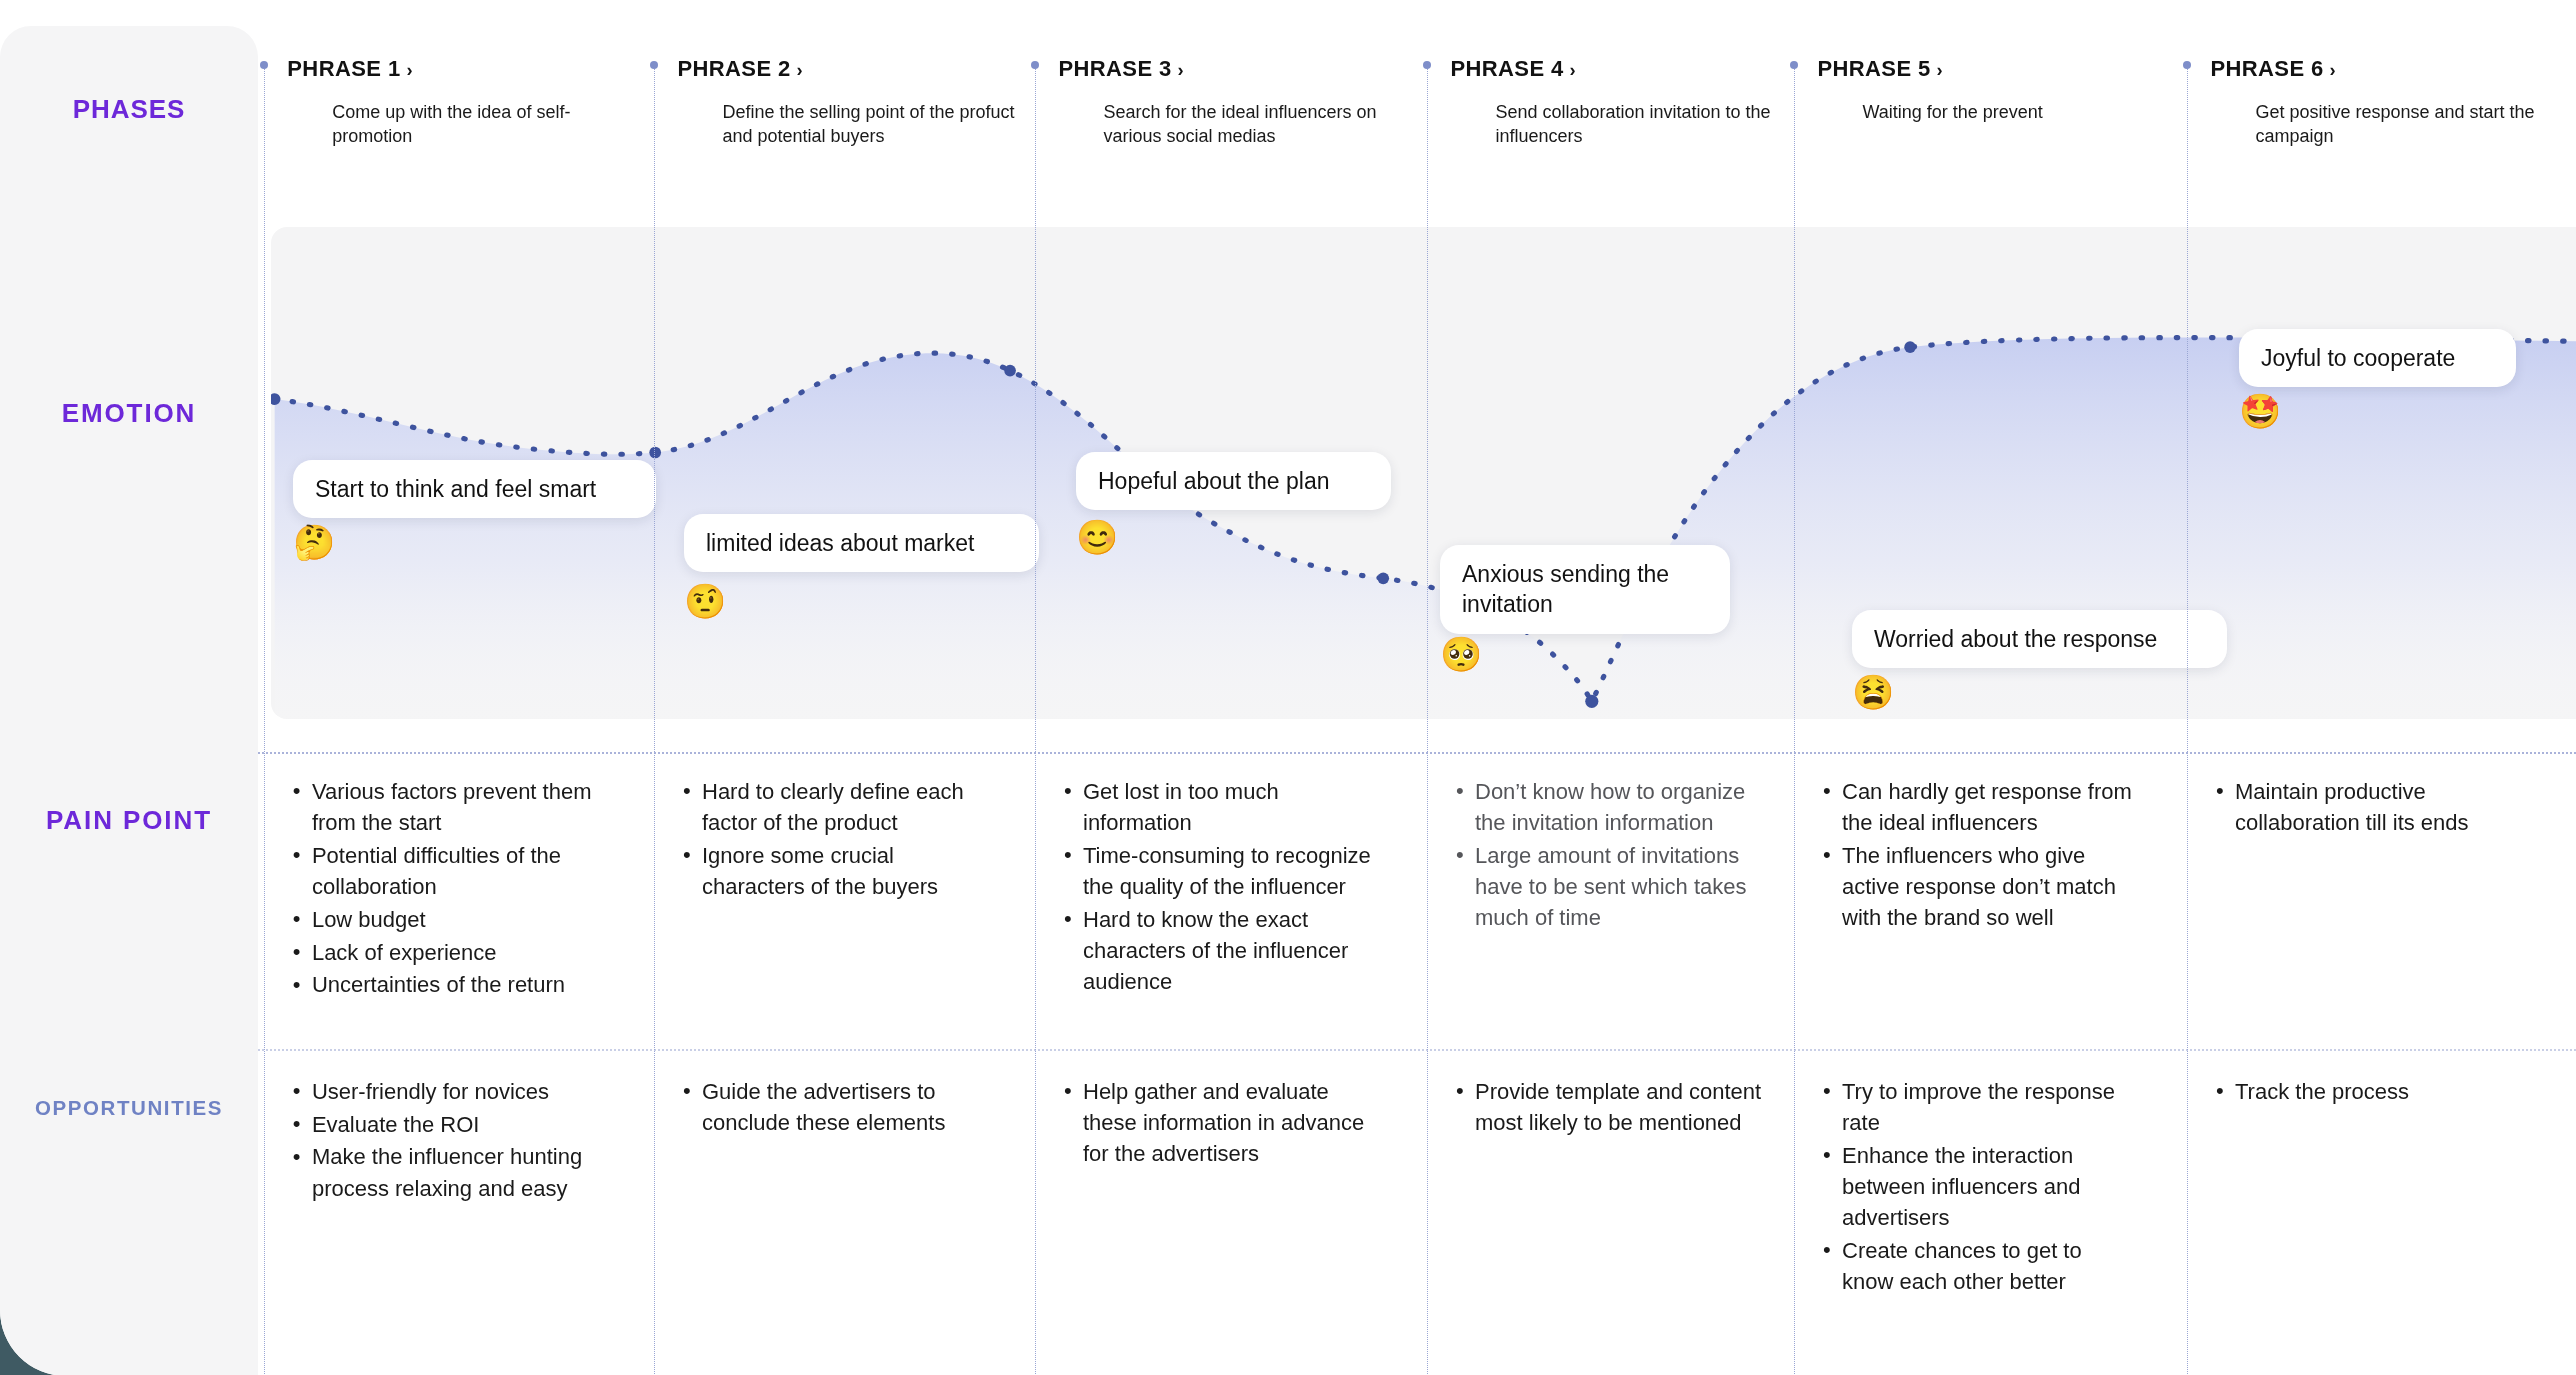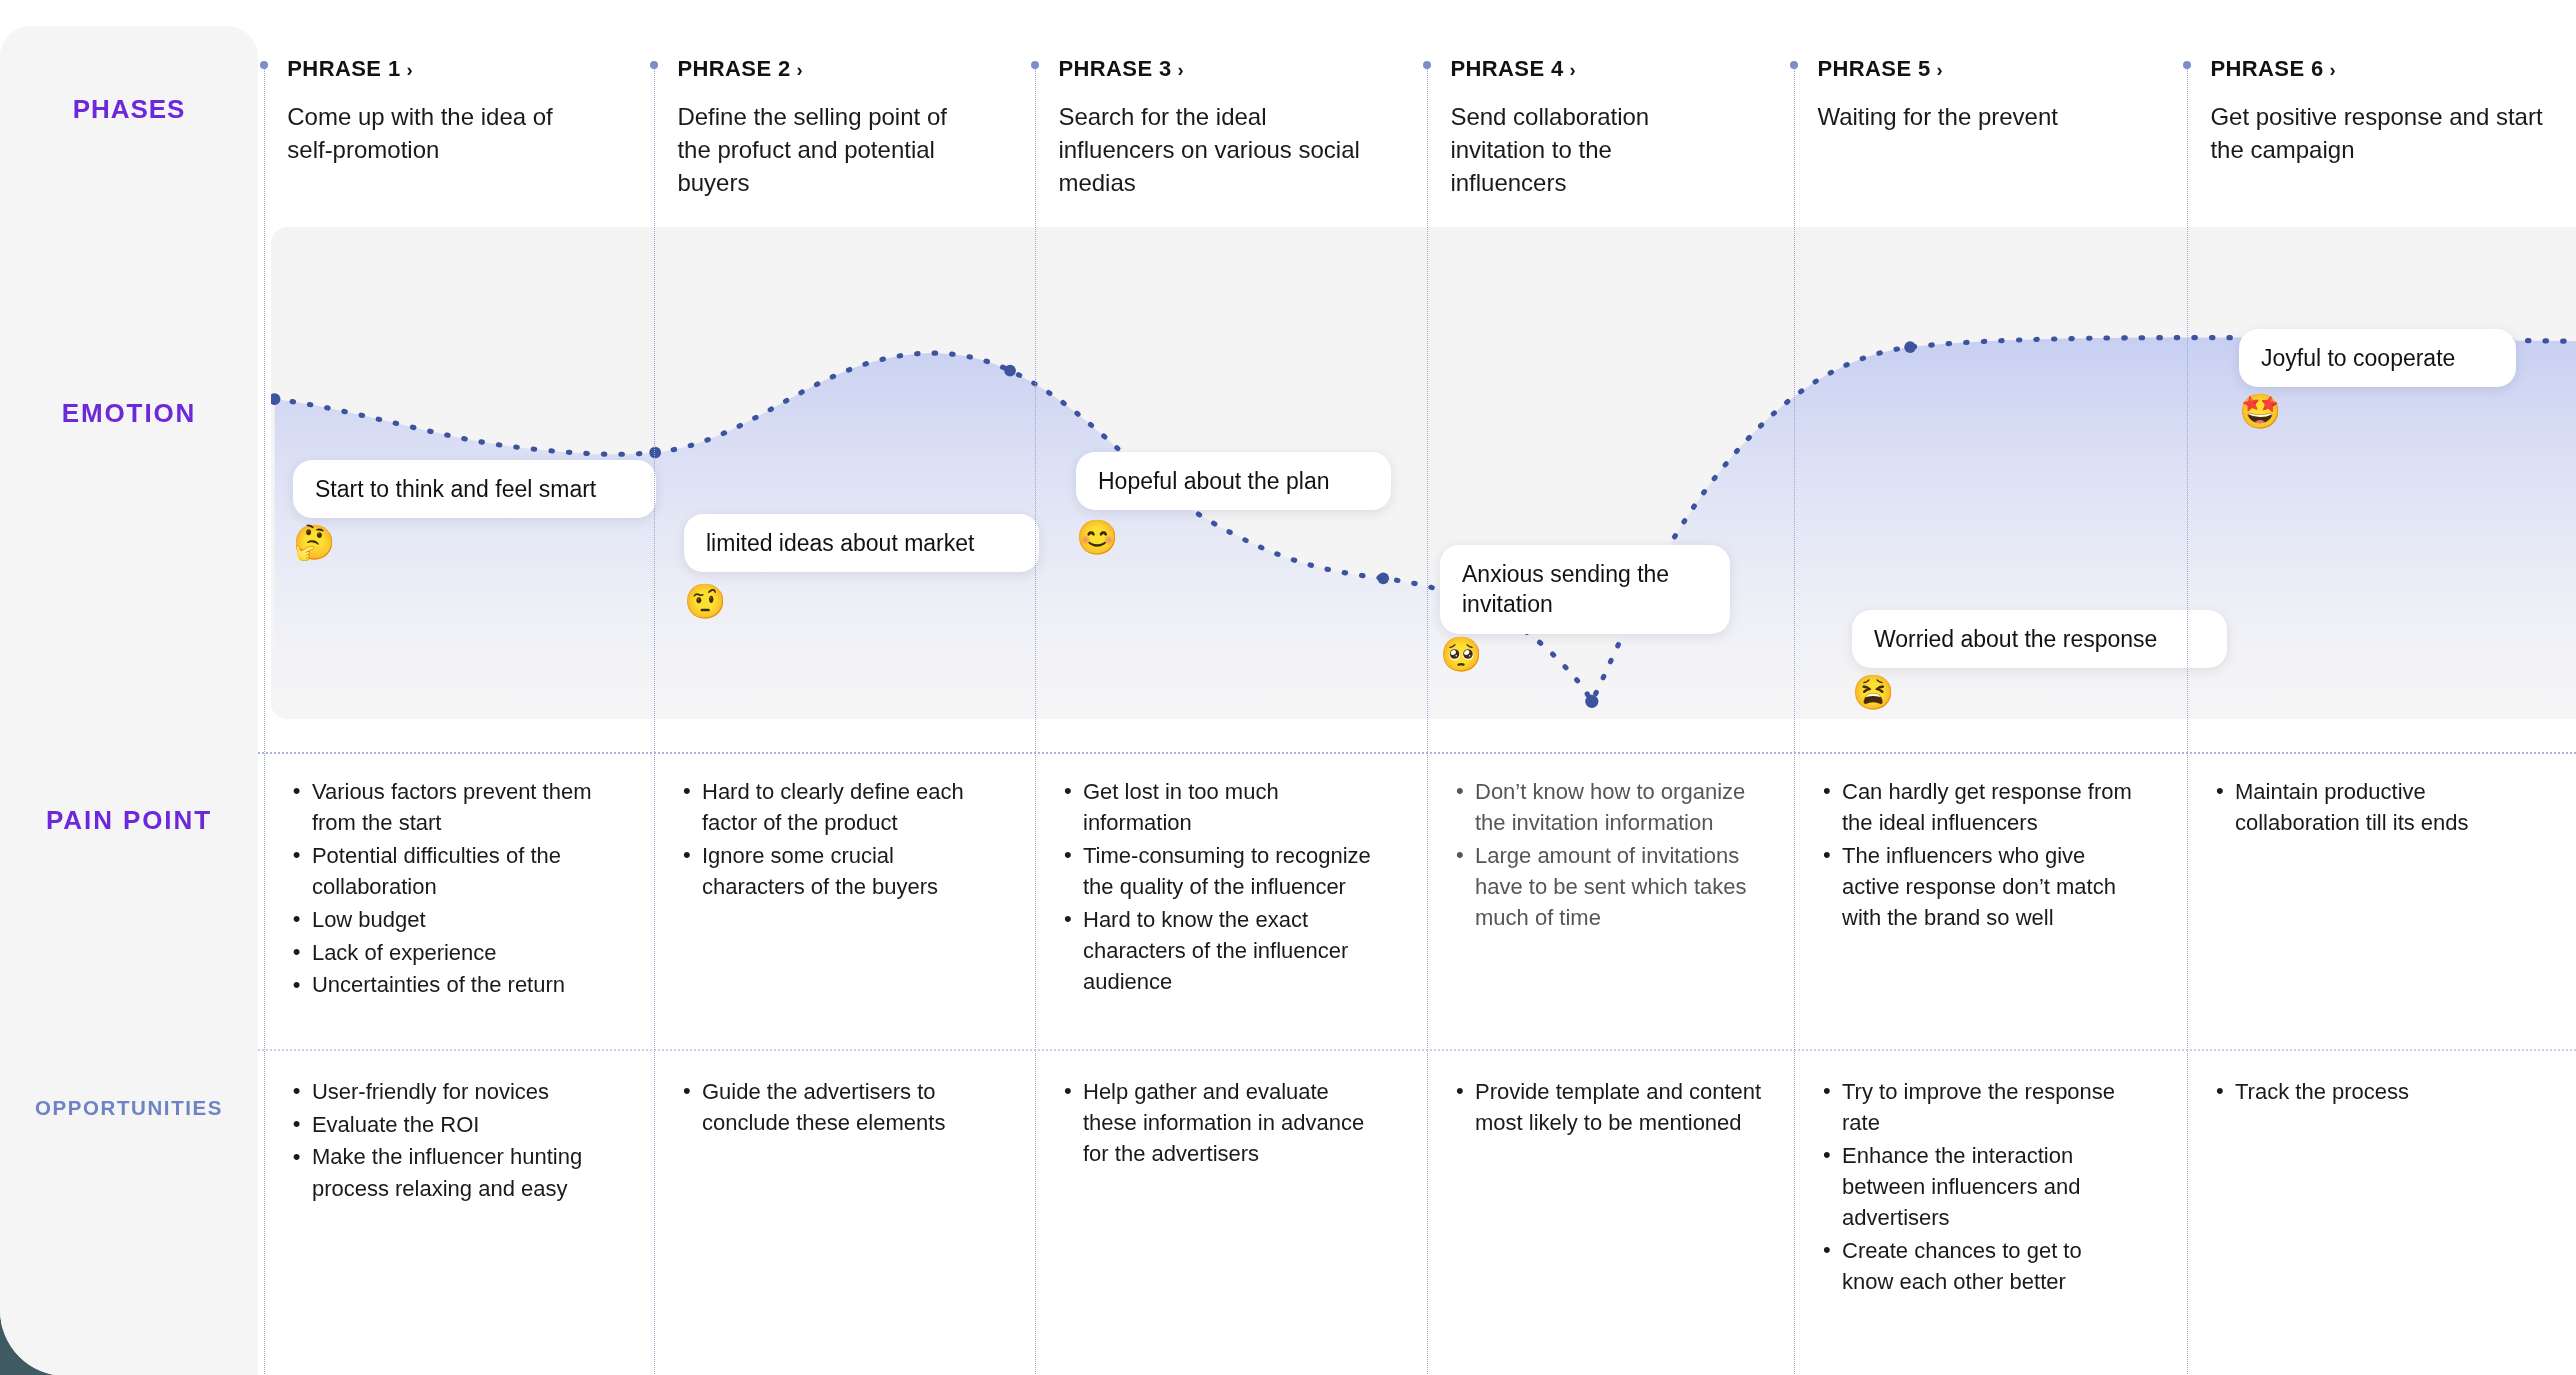--- a/index.html
+++ b/index.html
@@ -56,22 +56,23 @@
     background: #7e8ec9;
   }
   .phase-head { position: absolute; left: 23.4px; top: 56px; }
   .phase-kicker {
     font-size: 22px; font-weight: 700; color: #121212;
     letter-spacing: 0.4px; white-space: nowrap;
   }
   .phase-kicker .chev { color: #121212; font-size: 18.3px; margin-left: 5.9px; }
   .phase-desc {
     margin-top: 17.6px;
-    font-size: 24px; line-height: 1.38; color: #1a1a1a;
+    font-size: 18px; line-height: 1.38; color: #1a1a1a;
     font-weight: 400;
+    margin-left: 45px;
   }
 
   
   .emotion-band {
     position: absolute; left: 271px; top: 227px;
     width: 2305px; height: 492px;
     background: #f4f4f5;
     border-radius: 16px 0 0 16px;
     overflow: hidden;
   }

